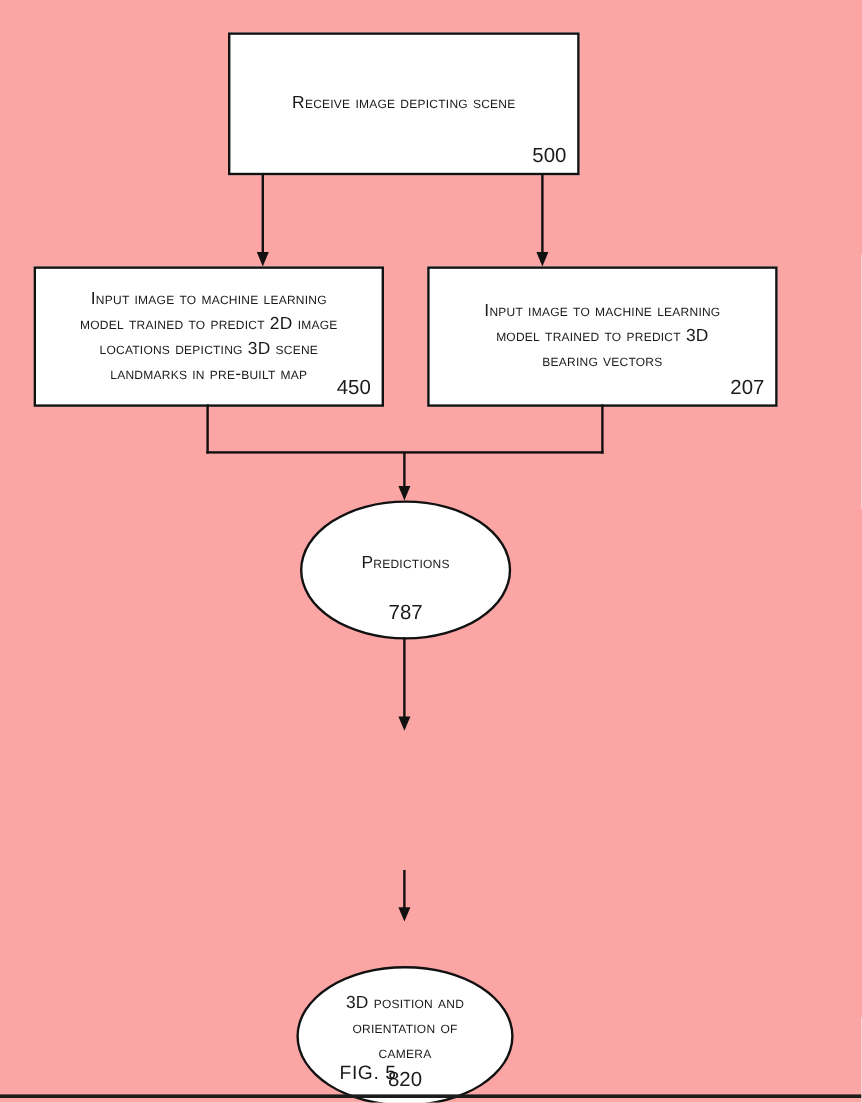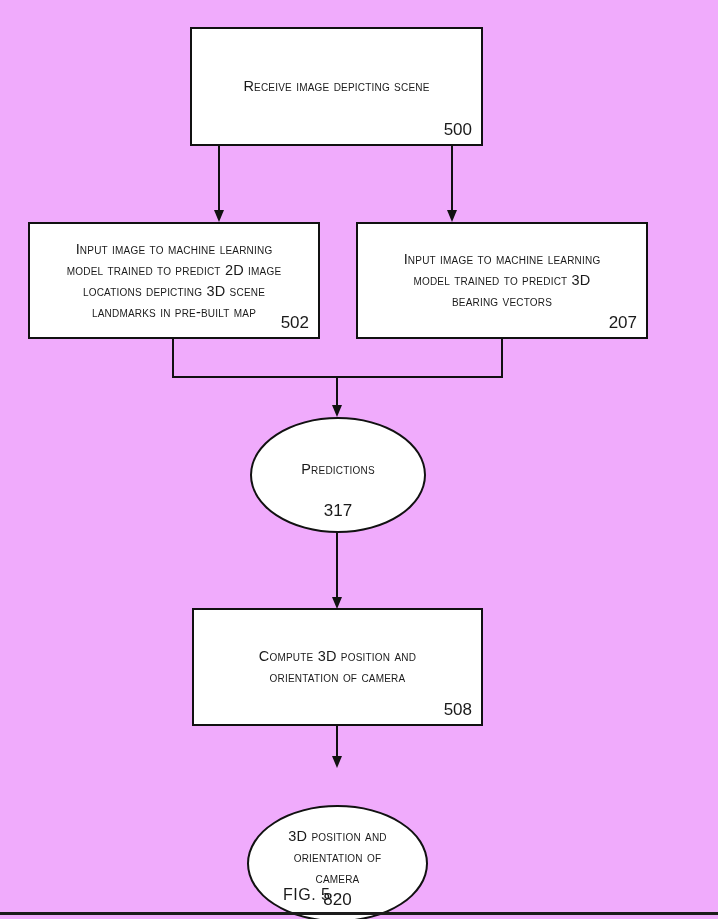--- a/index.html
+++ b/index.html
@@ -4,21 +4,21 @@
 <style>
   html, body {
     margin: 0;
     padding: 0;
     background: #ffffff;
   }
   .stage {
     position: relative;
     width: 718px;
     height: 919px;
-    background: #f0abfc;
+    background: #fca5a5;
     font-family: "Liberation Sans", sans-serif;
     color: #111111;
     overflow: hidden;
   }
   .node {
     position: absolute;
     box-sizing: border-box;
     border: 2px solid #111111;
     background: #ffffff;
     display: flex;
@@ -90,40 +90,35 @@
   <div class="node box" style="left:190px; top:27px; width:293px; height:119px;">
     <div class="txt">Receive image depicting scene</div>
     <div class="ref ref-br">500</div>
   </div>
 
   <div class="node box" style="left:28px; top:222px; width:292px; height:117px;">
     <div class="txt">Input image to machine learning
 model trained to predict 2D image
 locations depicting 3D scene
 landmarks in pre-built map</div>
-    <div class="ref ref-br">502</div>
+    <div class="ref ref-br">450</div>
   </div>
 
   <div class="node box" style="left:356px; top:222px; width:292px; height:117px;">
     <div class="txt">Input image to machine learning
 model trained to predict 3D
 bearing vectors</div>
     <div class="ref ref-br">207</div>
   </div>
 
   <div class="node ellipse" style="left:250px; top:417px; width:176px; height:116px;">
     <div class="txt lift">Predictions</div>
-    <div class="ref ref-bc">317</div>
+    <div class="ref ref-bc">787</div>
   </div>
 
-  <div class="node box" style="left:192px; top:608px; width:291px; height:118px;">
-    <div class="txt">Compute 3D position and
-orientation of camera</div>
-    <div class="ref ref-br">508</div>
-  </div>
 
   <div class="node ellipse" style="left:247px; top:805px; width:181px; height:117px;">
     <div class="txt lift">3D position and
 orientation of
 camera</div>
     <div class="ref ref-bc">820</div>
   </div>
 
   <div class="vline" style="left:218px; top:145px; height:67px;"></div>
   <div class="arrowhead" style="left:214px; top:210px;"></div>

